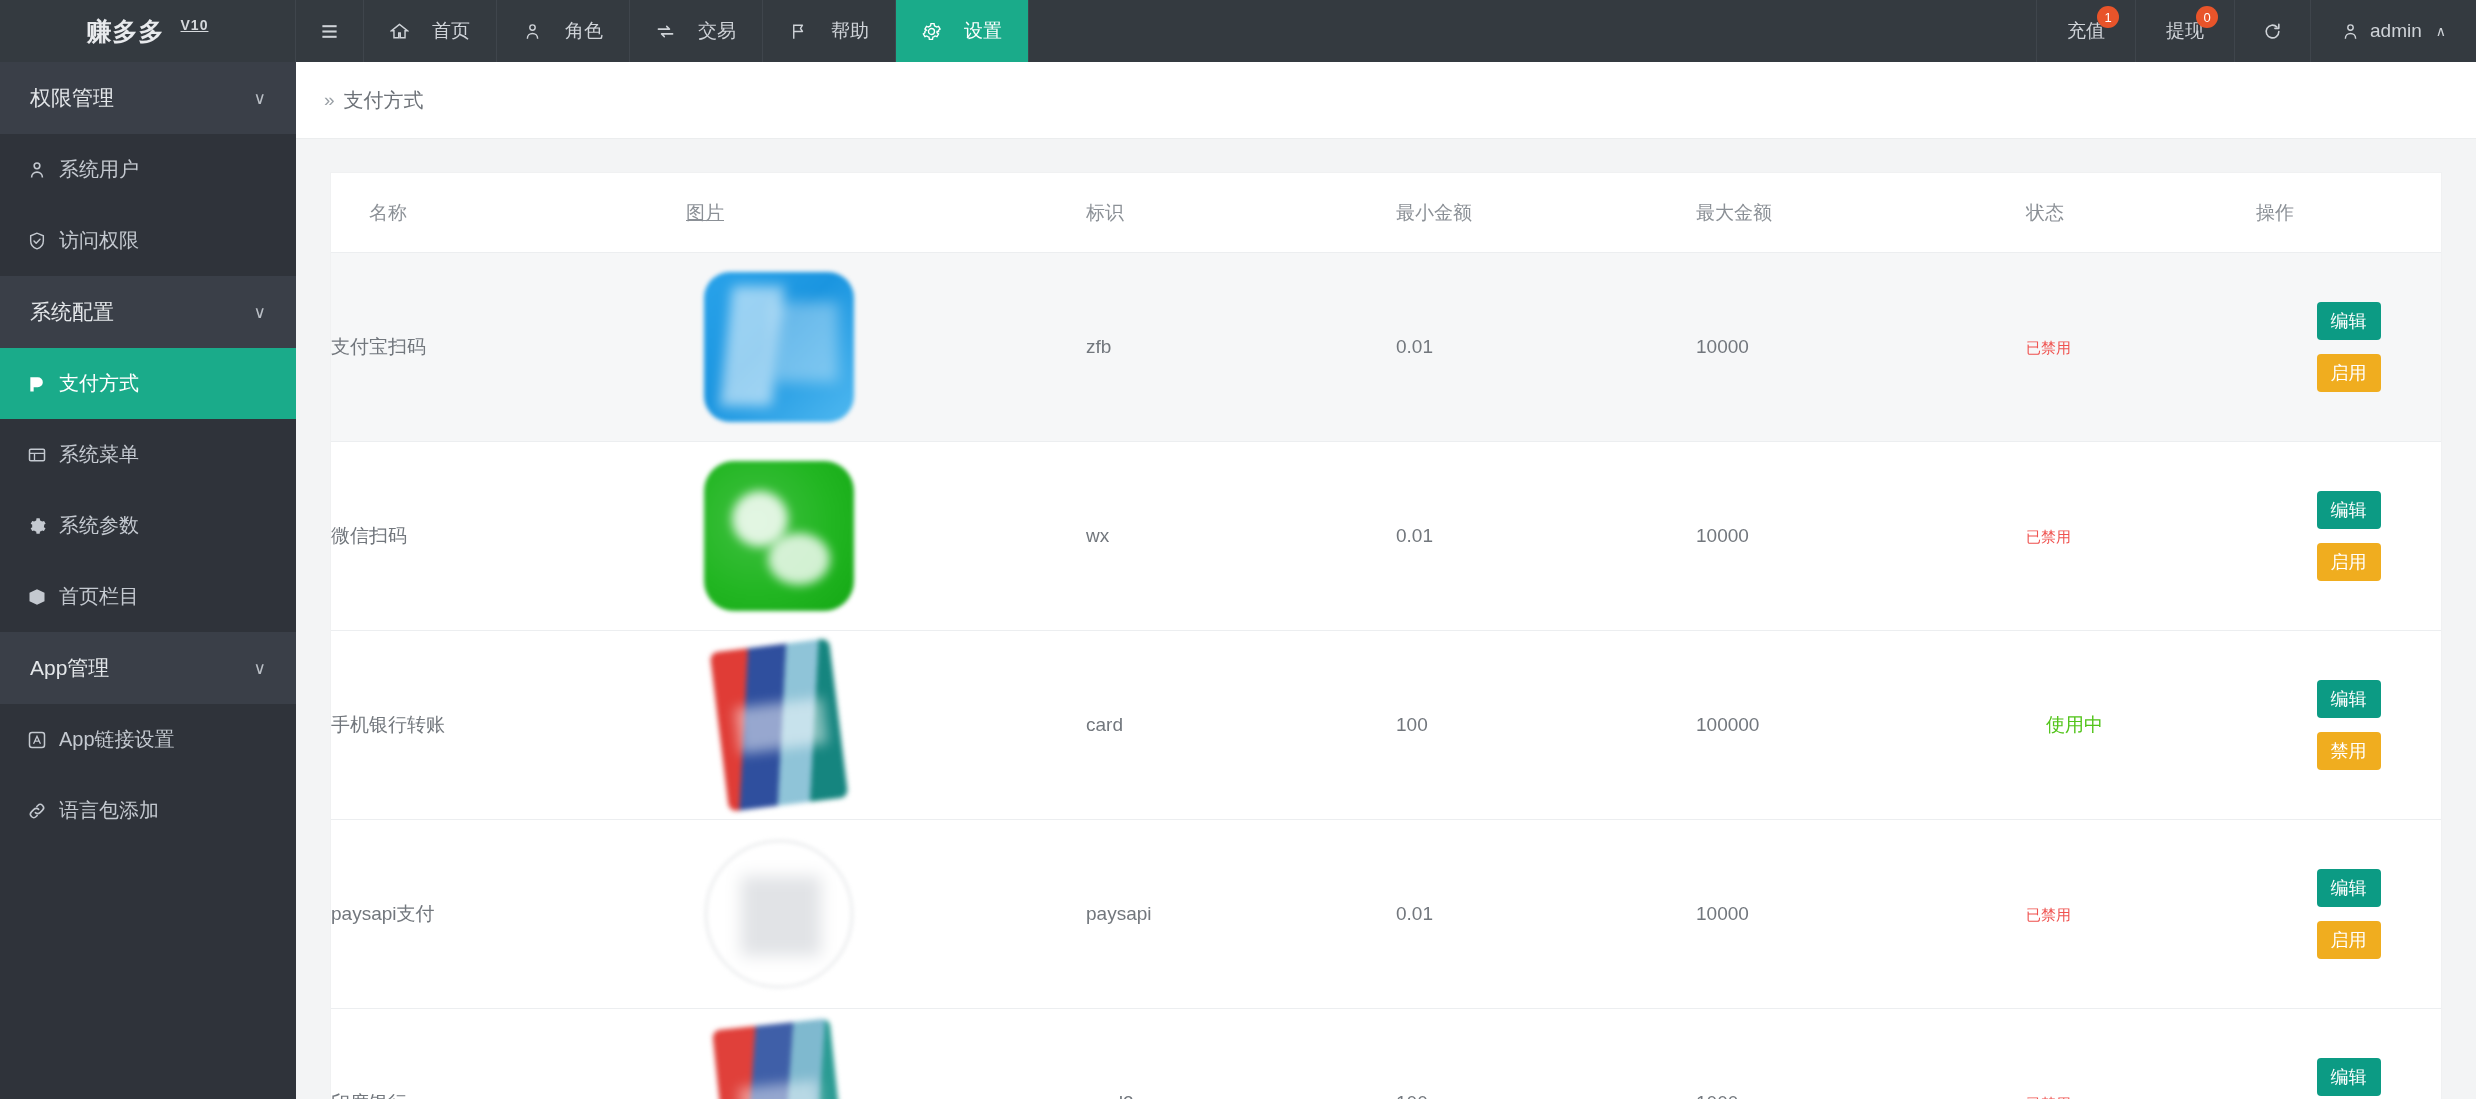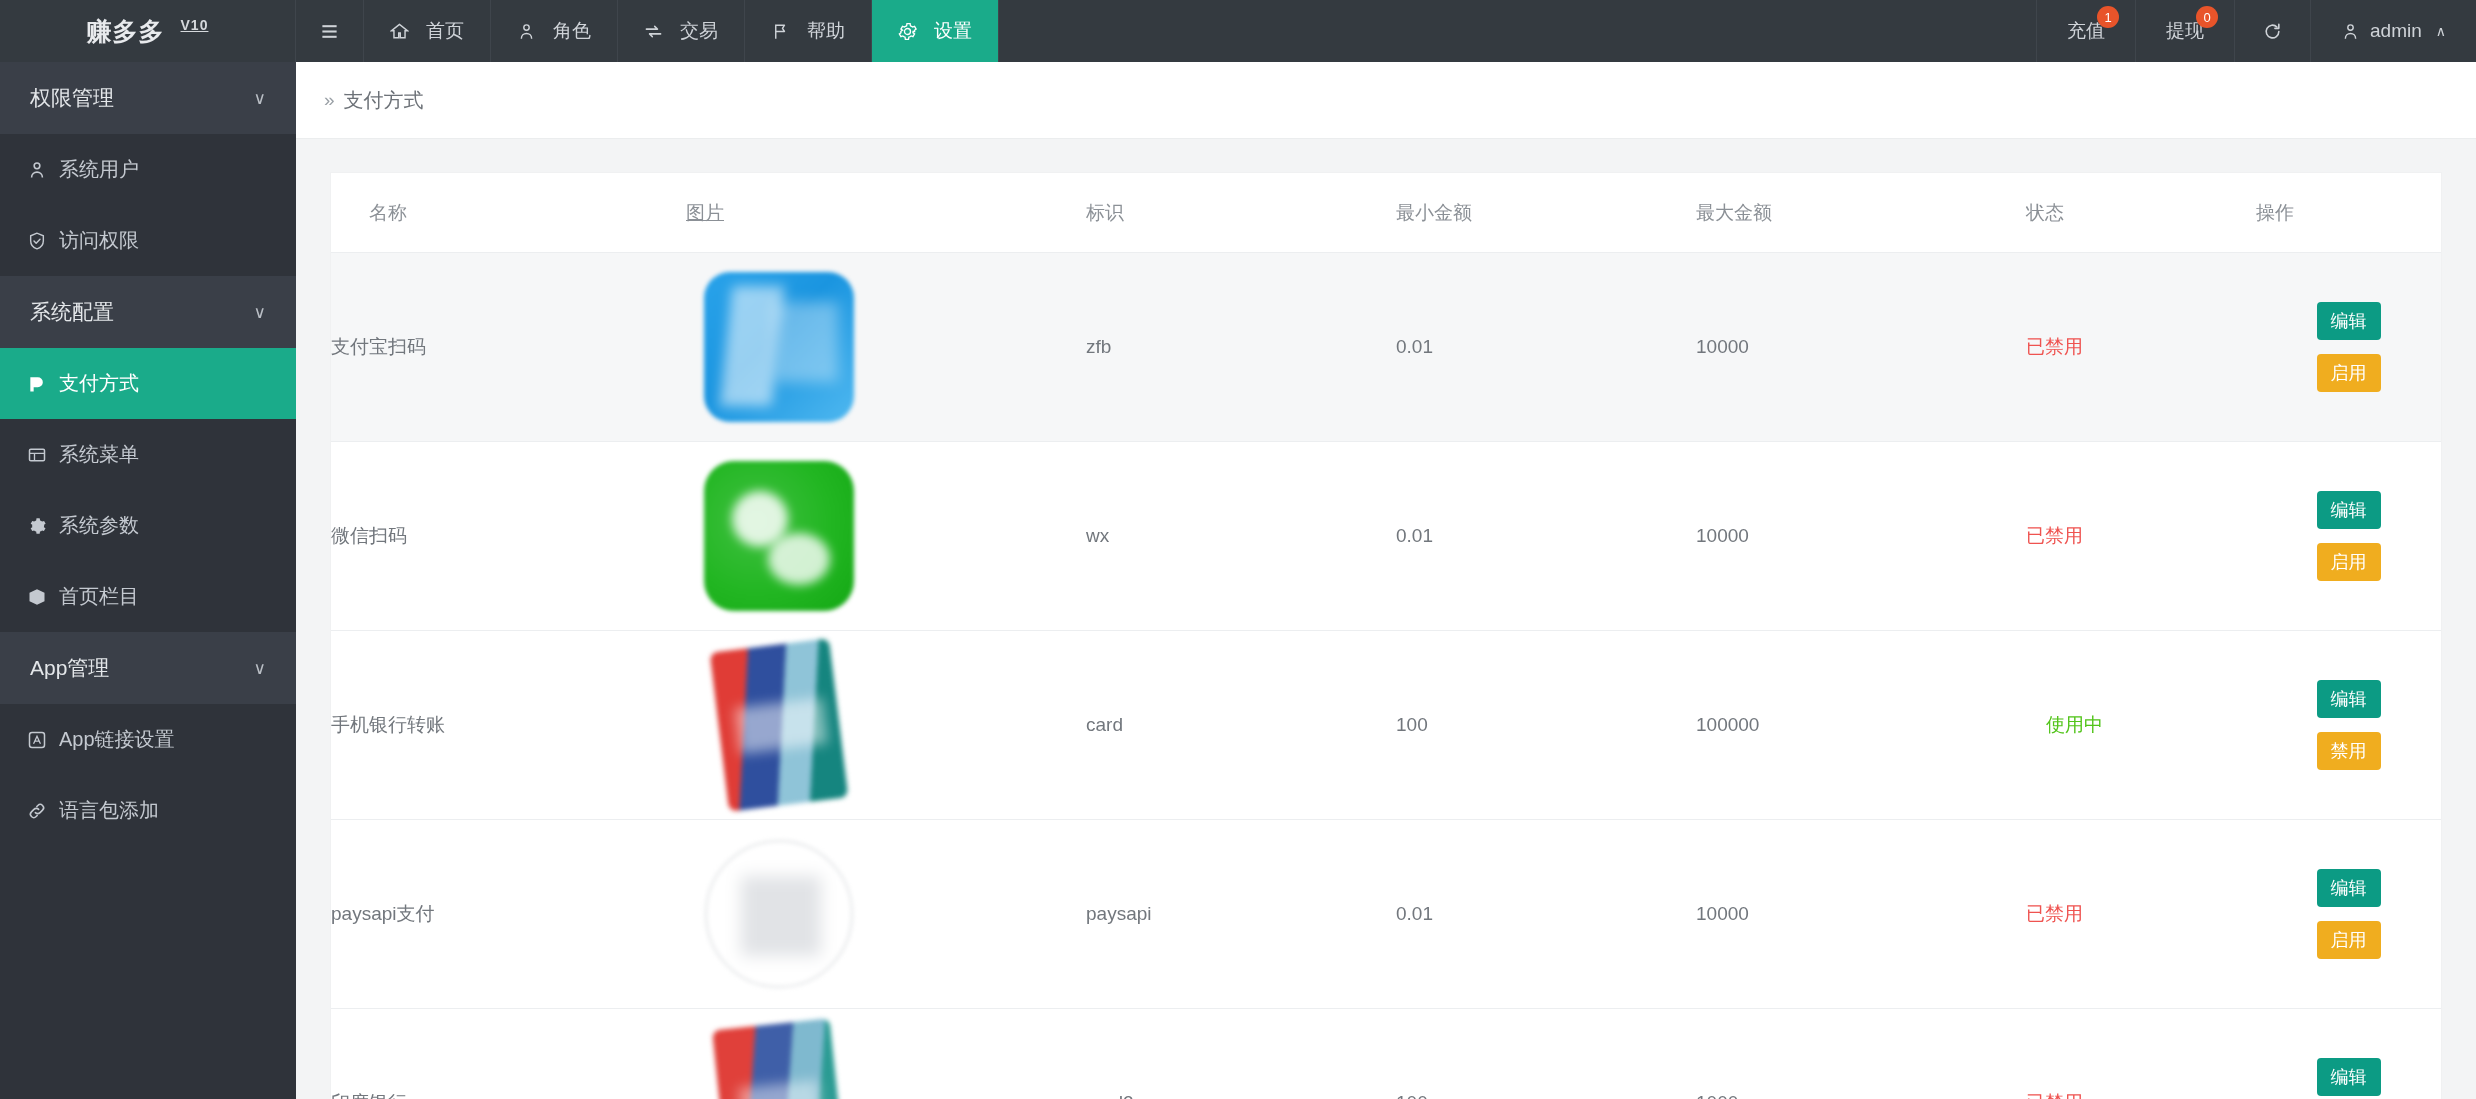--- a/index.html
+++ b/index.html
@@ -19,21 +19,21 @@
   .logo-box {
     width: 296px; height: 62px; background: #343a40;
     display: flex; align-items: center; justify-content: center;
     border-right: 1px solid #3f454c;
   }
   .logo-text { color: #e8eaed; font-size: 25px; font-weight: bold; letter-spacing: 1px; }
   .logo-ver { color: #d6d9dd; font-size: 14px; font-weight: bold; margin-left: 16px; vertical-align: super; text-decoration: underline; }
 
   .nav-left { display: flex; align-items: stretch; }
   .nav-item {
-    display: flex; align-items: center; gap: 17px;
+    display: flex; align-items: center; gap: 23px;
     padding: 0 26px; height: 62px; color: #cfd3d8; font-size: 19px;
     border-right: 1px solid #3f454c; cursor: pointer; white-space: nowrap;
   }
   .nav-item.collapse-btn { padding: 0 24px; }
   .nav-item.active { background: #1aab8a; color: #ffffff; }
   .nav-icon { display: inline-flex; width: 19px; height: 19px; align-items: center; justify-content: center; }
   .nav-icon svg { width: 19px; height: 19px; fill: currentColor; }
 
   .nav-spacer { flex: 1; }
 
@@ -102,21 +102,21 @@
   .col-img   { width: 400px; text-decoration: underline; }
   .col-flag  { width: 310px; }
   .col-min   { width: 300px; }
   .col-max   { width: 330px; }
   .col-state { width: 230px; }
   .col-ops   { width: auto; }
 
   .cell-pad-name { padding-left: 38px; }
   .cell-pad-img  { padding-left: 18px; }
 
-  .state-off { color: #ef5350; font-size: 19px; }
+  .state-off { color: #ef5350; font-size: 15px; }
   .state-on  { color: #52c41a; font-size: 19px; margin-left: 20px; }
 
   .ops { display: flex; gap: 14px; align-items: center; flex-direction: column; }
   .btn {
     display: inline-flex; align-items: center; justify-content: center;
     height: 38px; padding: 0 14px; border-radius: 4px;
     color: #ffffff; font-size: 18px; cursor: pointer; border: none; white-space: nowrap;
   }
   .btn-edit   { background: #0c9b84; }
   .btn-toggle { background: #f0ad1f; }

